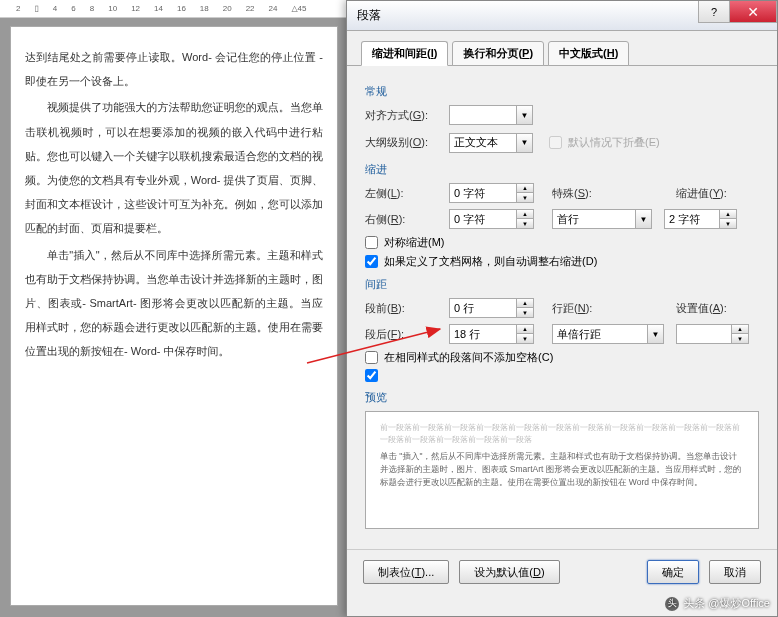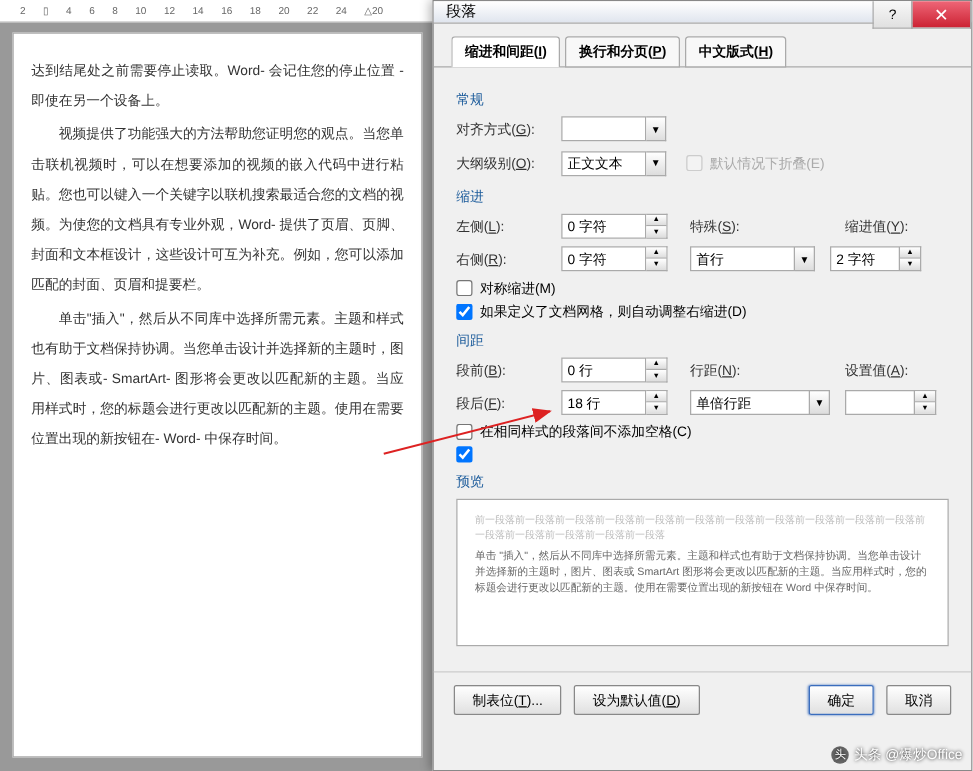--- a/index.html
+++ b/index.html
@@ -7,21 +7,21 @@
     
     .ruler { background: #fff; height: 18px; border-bottom: 1px solid #ccc; font-size: 8px; color: #666; padding-left: 10px; display: flex; align-items: center; gap: 2px; }
     .ruler span { margin: 0 6px; }
     
     .doc-area { position: absolute; top: 18px; left: 0; width: 348px; height: 599px; background: #999; padding: 8px 0 0 10px; }
     .doc-page { background: #fff; width: 328px; height: 580px; padding: 18px 14px; border: 1px solid #aaa; font-size: 11px; line-height: 2.2; color: #333; font-family: SimSun; text-align: justify; }
     .doc-page p { text-indent: 2em; margin-bottom: 2px; }
     .doc-page .no-indent { text-indent: 0; }
     
     .dialog { position: absolute; top: 0; left: 346px; width: 432px; height: 617px; background: #f0f0f0; border: 1px solid #888; box-shadow: -2px 0 8px rgba(0,0,0,0.3); }
-    .titlebar { height: 18px; background: linear-gradient(#fff, #e0e5ee); display: flex; align-items: center; padding: 0 0 0 10px; font-size: 12px; border-bottom: 1px solid #aaa; }
+    .titlebar { height: 30px; background: linear-gradient(#fff, #e0e5ee); display: flex; align-items: center; padding: 0 0 0 10px; font-size: 12px; border-bottom: 1px solid #aaa; }
     .titlebar-title { flex: 1; }
     .titlebar-btns { display: flex; height: 100%; }
     .titlebar-btn { width: 32px; height: 22px; display: flex; align-items: center; justify-content: center; font-size: 11px; border: 1px solid #aaa; border-top: none; margin-left: -1px; background: linear-gradient(#f8f8f8,#e0e0e0); }
     .titlebar-close { width: 48px; background: linear-gradient(#e67,#c23); color: #fff; font-size: 14px; }
     
     .tabs { display: flex; padding: 10px 14px 0; gap: 4px; font-size: 11px; font-weight: bold; }
     .tab { padding: 4px 10px; border: 1px solid #aaa; background: #f8f8f8; border-radius: 3px 3px 0 0; cursor: pointer; }
     .tab.active { background: #fff; border-bottom: 1px solid #fff; position: relative; z-index: 2; }
     .tab-underline { text-decoration: underline; }
     .tab-panel { border-top: 1px solid #aaa; margin-top: -1px; padding: 10px 18px; font-size: 11px; }
@@ -62,21 +62,21 @@
     <span>6</span>
     <span>8</span>
     <span>10</span>
     <span>12</span>
     <span>14</span>
     <span>16</span>
     <span>18</span>
     <span>20</span>
     <span>22</span>
     <span>24</span>
-    <span>△20</span>
+    <span>△45</span>
 </div>
 
 <div class="doc-area">
   <div class="doc-page">
     <p class="no-indent">达到结尾处之前需要停止读取。Word- 会记住您的停止位置 - 即使在另一个设备上。</p>
     <p>视频提供了功能强大的方法帮助您证明您的观点。当您单击联机视频时，可以在想要添加的视频的嵌入代码中进行粘贴。您也可以键入一个关键字以联机搜索最适合您的文档的视频。为使您的文档具有专业外观，Word- 提供了页眉、页脚、封面和文本框设计，这些设计可互为补充。例如，您可以添加匹配的封面、页眉和提要栏。</p>
     <p>单击"插入"，然后从不同库中选择所需元素。主题和样式也有助于文档保持协调。当您单击设计并选择新的主题时，图片、图表或- SmartArt- 图形将会更改以匹配新的主题。当应用样式时，您的标题会进行更改以匹配新的主题。使用在需要位置出现的新按钮在- Word- 中保存时间。</p>
   </div>
 </div>
 

